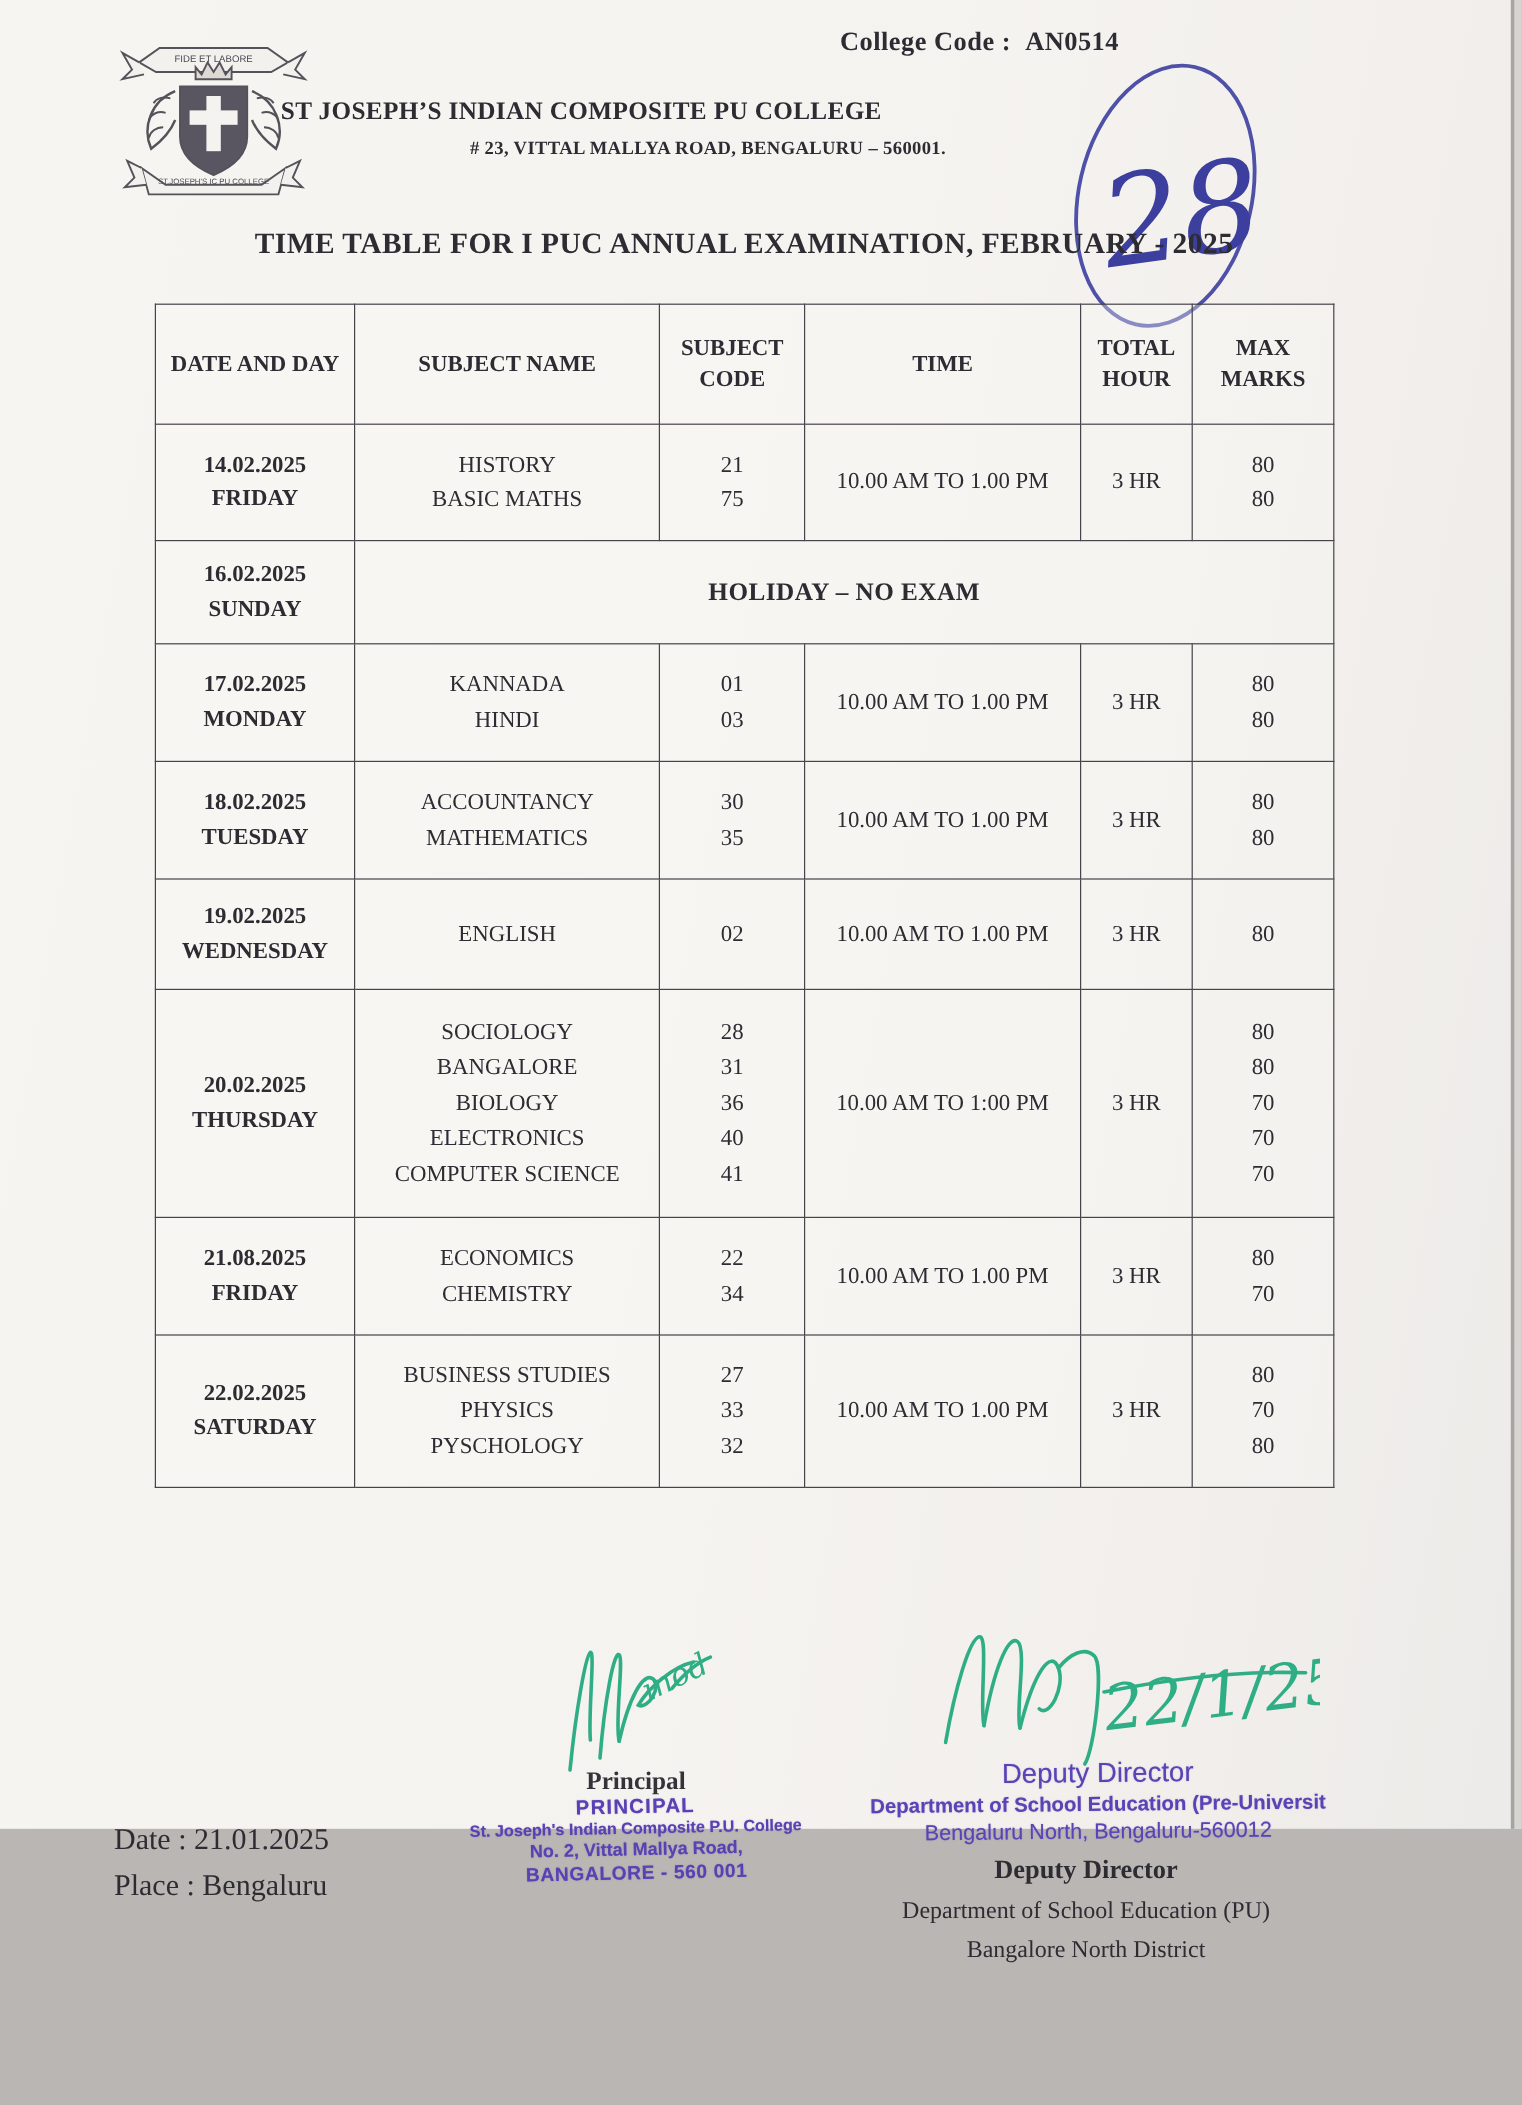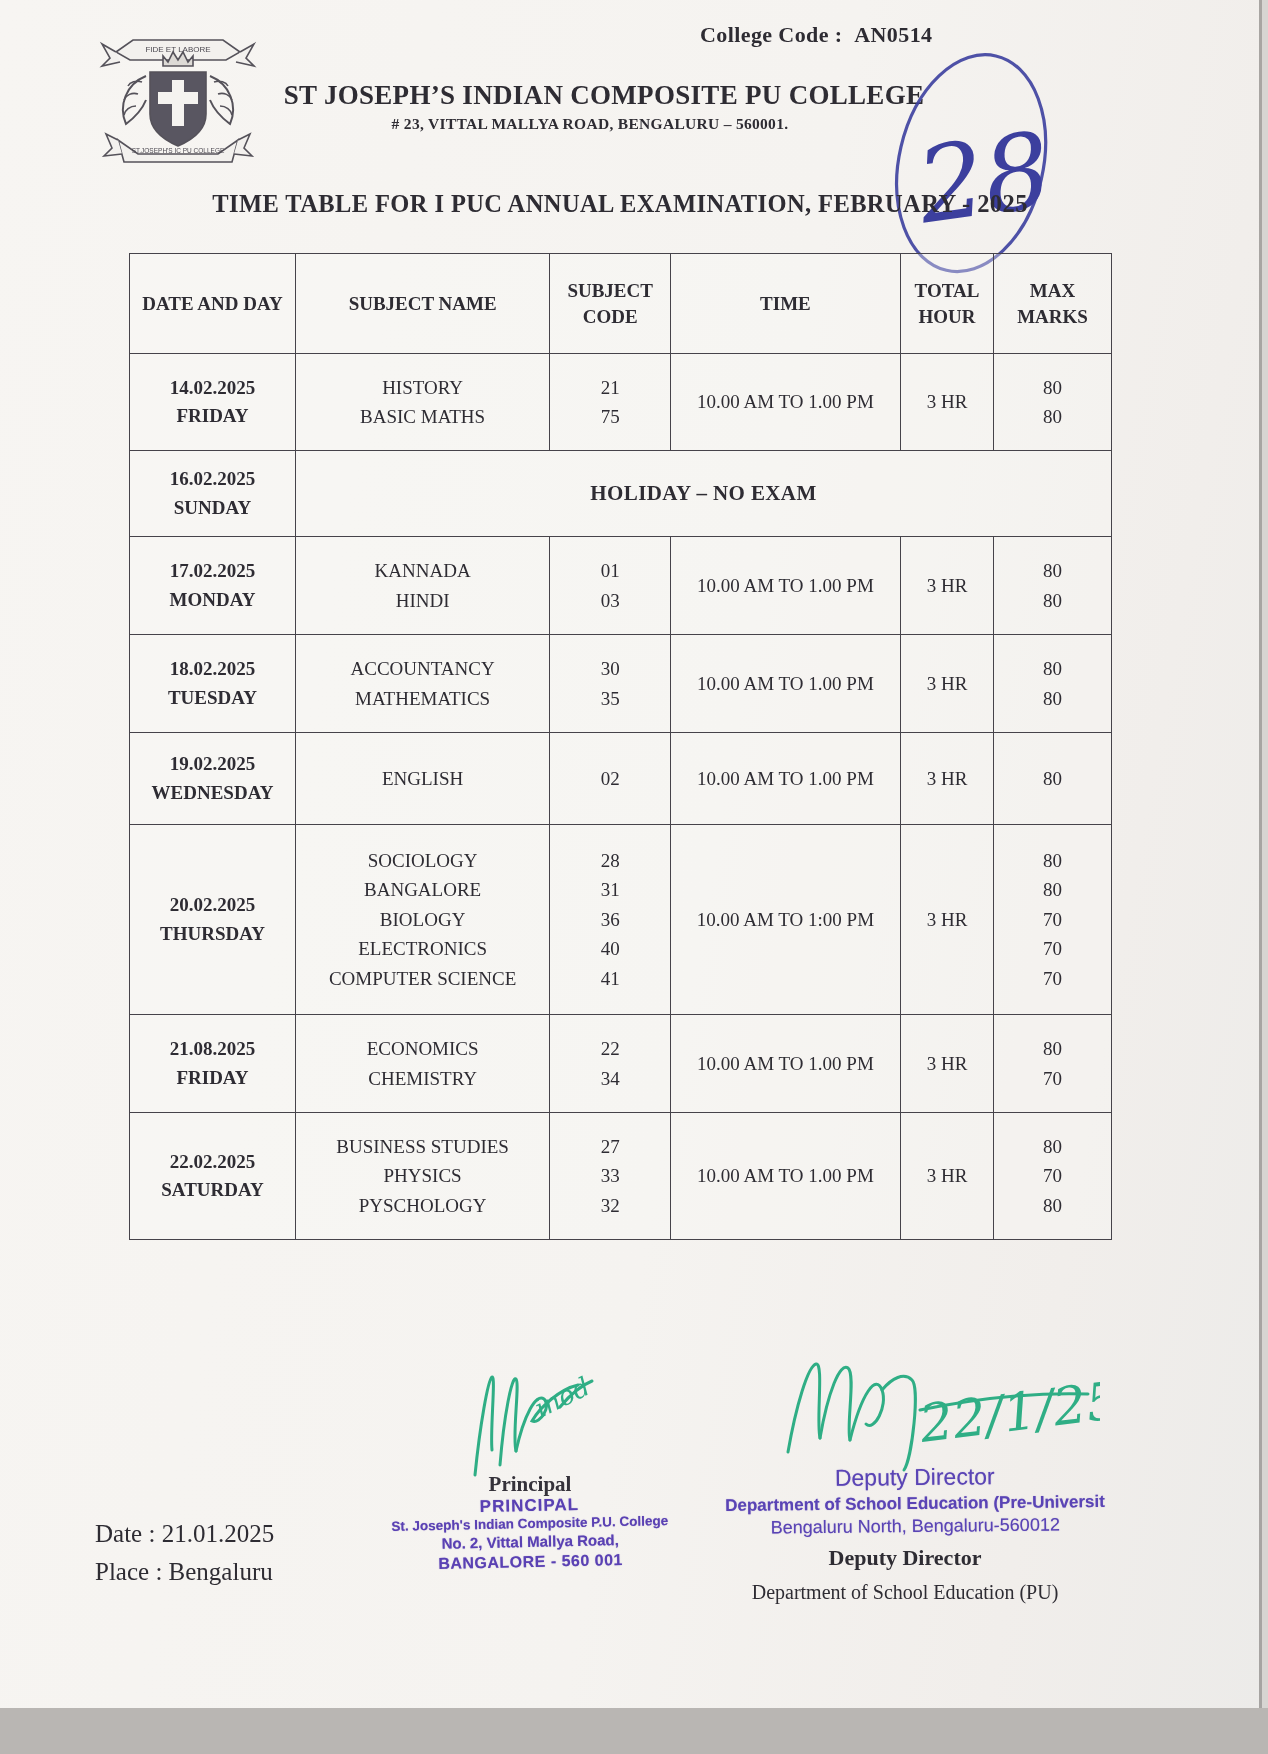--- a/index.html
+++ b/index.html
@@ -4,40 +4,40 @@
 <style>
   html,body{margin:0;padding:0;}
   body{
     width:1268px;height:1754px;position:relative;
     background:#b9b6b3;
     font-family:"Liberation Serif", serif;
     color:#2e2c33;
     overflow:hidden;
   }
   .page{
-    position:absolute;left:0;top:0;width:1268px;height:1708px;
+    position:absolute;left:0;top:0;width:1268px;height:1524px;
     background:linear-gradient(100deg,#f7f5f2 0%,#f5f3f0 55%,#f1eeeb 82%,#ecebe9 100%);
   }
   .paper-edge-line{
     position:absolute;top:0;bottom:0;right:6px;width:3px;
     background:#8f8c89;opacity:.75;
   }
   .paper-edge-light{
     position:absolute;top:0;bottom:0;right:0;width:6px;
     background:#d7d5d2;
   }
   
   .college-code{
     position:absolute;top:22px;left:700px;width:430px;
     font-size:22px;font-weight:bold;letter-spacing:.4px;
   }
   .crest{position:absolute;left:88px;top:22px;width:180px;height:160px;}
   .college-name{
-    position:absolute;left:244px;top:80px;width:720px;
-    text-align:center;font-size:27px;font-weight:bold;letter-spacing:.3px;
+    position:absolute;left:234px;top:80px;width:720px;
+    font-size:21px;font-weight:bold;letter-spacing:.3px;
   }
   .college-address{
     position:absolute;left:230px;top:115px;width:720px;
     text-align:center;font-size:15.5px;font-weight:bold;letter-spacing:.3px;
   }
   .handwritten-28{position:absolute;left:860px;top:38px;width:240px;height:270px;pointer-events:none;}
   .doc-title{
     position:absolute;left:120px;top:190px;width:1000px;
     text-align:center;font-size:24.5px;font-weight:bold;letter-spacing:.4px;
   }
@@ -365,15 +365,16 @@
     </svg>
   </div>
   <div class="deputy-stamp">
     <div class="l1">Deputy Director</div>
     <div class="l2">Department of School Education (Pre-Universit</div>
     <div class="l3">Bengaluru  North, Bengaluru-560012</div>
   </div>
   <div class="deputy-printed">
     <div class="l1">Deputy Director</div>
     <div class="l2">Department of School Education (PU)</div>
+    <div class="l3">Bangalore North District</div>
   </div>
 
 </div>
 
 </body></html>

